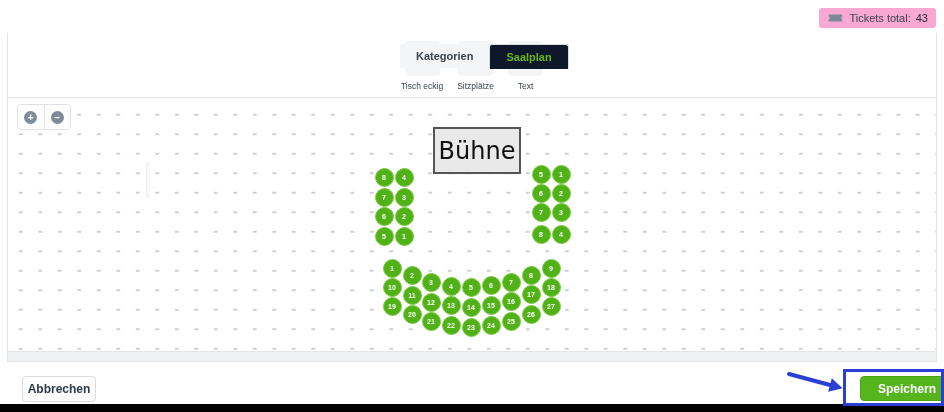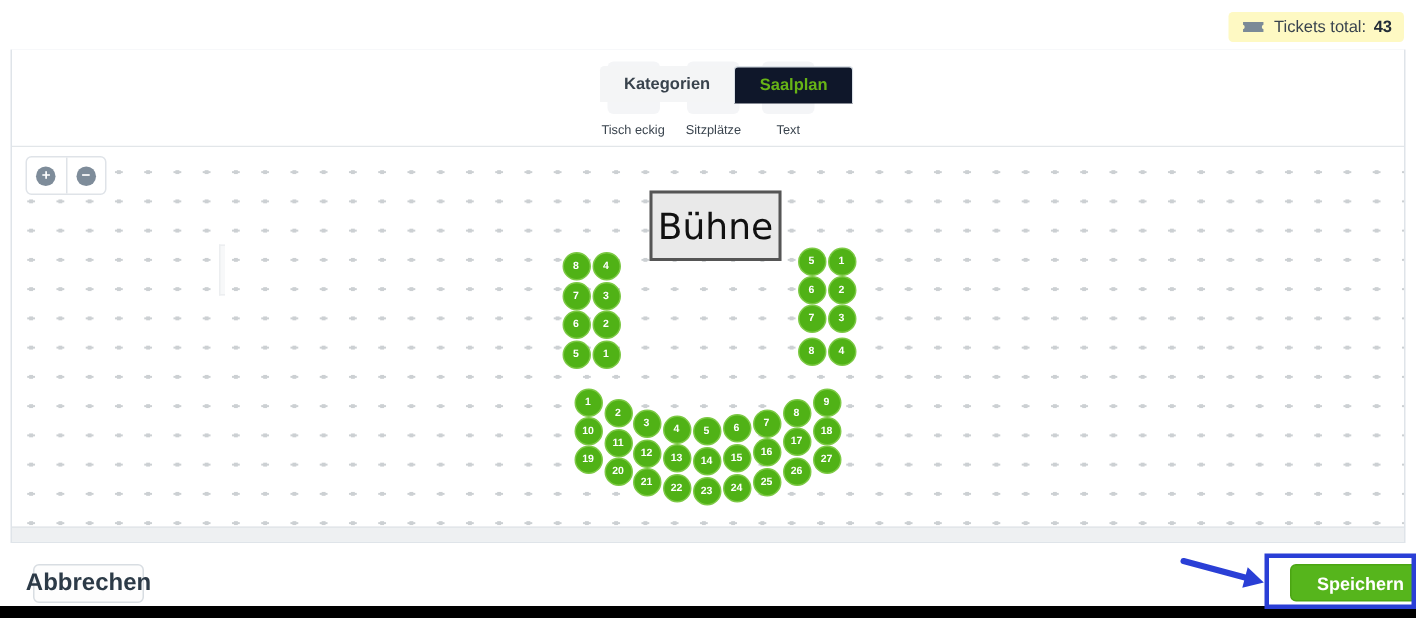--- a/index.html
+++ b/index.html
@@ -18,24 +18,24 @@
     border-radius:3px 3px 0 0; cursor:pointer;
   }
   .tab.active {
     background:#0f172a; color:#67b416; border:1px solid #d9dfe5; border-bottom:none;
     height:25px; margin-bottom:-1px;
   }
 
   .tickets-total {
     position:absolute; right:8px; top:8px; height:20px; z-index:3;
     display:flex; align-items:center; gap:5px; padding:0 8px;
-    background:#fef9c3; border-radius:3px;
+    background:#f9a8d4; border-radius:3px;
     font-size:11px; color:#39434e;
   }
-  .tickets-total b { font-weight:bold; color:#222c36; }
+  .tickets-total b { font-weight:normal; color:#222c36; }
 
   
   .panel {
     position:absolute; left:7px; top:33px; width:930px; height:329px;
     background:#fff; border:1px solid #dfe4e9;
   }
 
   
   .toolbar {
     position:absolute; left:8px; top:33px; width:928px; height:64px;
@@ -94,21 +94,21 @@
   }
   .hscrollbar {
     position:absolute; left:8px; top:351px; width:928px; height:10px;
     background:#eef0f2; border-top:1px solid #e2e6e9; z-index:4;
   }
 
   
   .btn-cancel {
     position:absolute; left:22px; top:376px; width:74px; height:26px;
     background:#fdfdfd; border:1px solid #d8dde2; border-radius:4px;
-    font-size:16px; font-weight:bold; color:#2c3a47;
+    font-size:12px; font-weight:bold; color:#2c3a47;
     display:flex; align-items:center; justify-content:center; cursor:pointer;
   }
   .btn-save {
     position:absolute; left:860px; top:376px; width:94px; height:25px;
     background:#56b51c; border:1px solid #4ba513; border-radius:4px;
     font-size:12px; font-weight:bold; color:#fff;
     display:flex; align-items:center; justify-content:center; cursor:pointer; z-index:6;
   }
   .annotation-rect {
     position:absolute; left:843px; top:369px; width:101px; height:37px;

